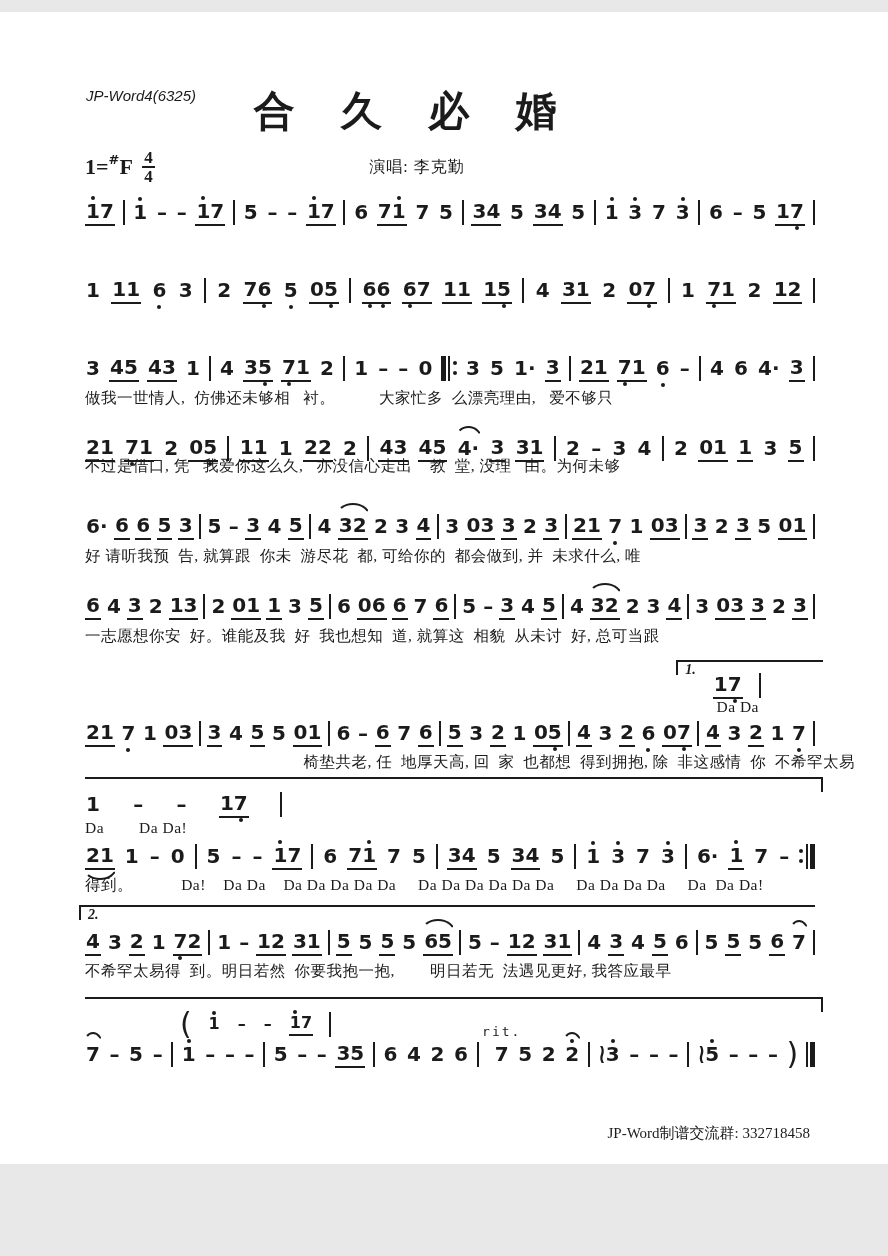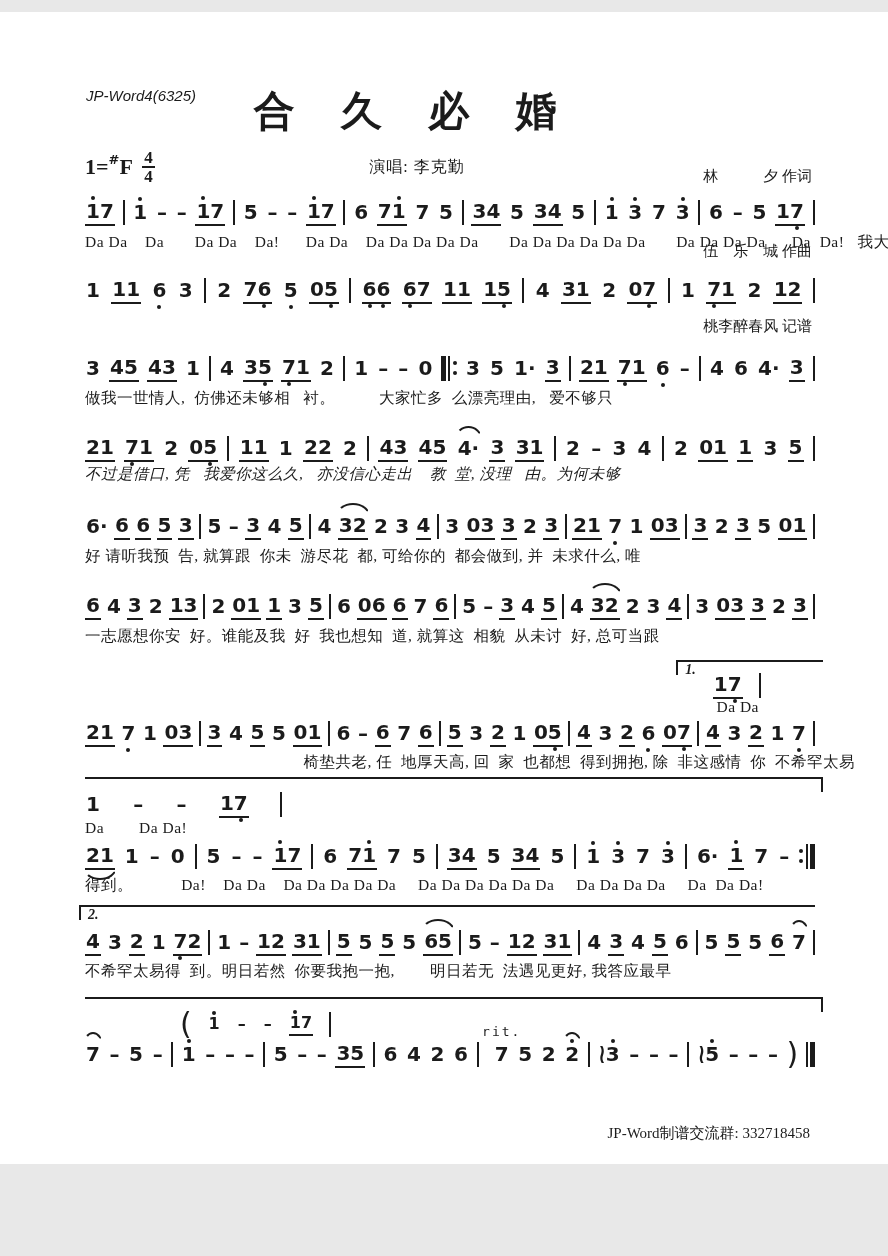--- a/index.html
+++ b/index.html
@@ -50,25 +50,20 @@
 </style>
 </head>
 <body>
 
 <div class="sheet">
 
   <div class="apptag">JP-Word4(6325)</div>
   <div class="title">合 久 必 婚</div>
   <div class="singer">演唱: 李克勤</div>
 
-  <div class="credits">
-    <div>林　　　夕 作词</div>
-    <div>伍　乐　城 作曲</div>
-    <div>桃李醉春风 记谱</div>
-  </div>
 
   <div class="keysig">
     <span class="pfx">1=</span>
       <span class="sharp">#</span>
       <span class="note">F</span>
     <span class="tsig">
       <b>4</b>
         <i></i>
         <b>4</b>
     </span>
@@ -160,21 +155,20 @@
           </span>
           <span class="grp">
             <span class="ch">5</span>
           </span>
           <span class="grp u">
             <span class="ch">1</span>
             <span class="ch">7<i class="ob"></i></span>
           </span>
           <span class="bl"></span>
         </div>
-        <div class="lyr" style="top: 40px;">Da Da    Da       Da Da    Da!      Da Da    Da Da Da Da Da       Da Da Da Da Da Da       Da Da Da Da      Da  Da!   我大</div>
       </div>
       <div class="system" style="top: 258px; height: 130px;">
         <div class="notes" style="top: 5px;">
           <span class="grp">
             <span class="ch">1</span>
           </span>
           <span class="grp u">
             <span class="ch">1</span>
             <span class="ch">1</span>
           </span>
@@ -425,21 +419,21 @@
             <span class="ch">1</span>
           </span>
           <span class="grp">
             <span class="ch">3</span>
           </span>
           <span class="grp u">
             <span class="ch">5</span>
           </span>
           <span class="bl"></span>
         </div>
-        <div class="lyr" style="top: 36px; font-style: italic;">不过是借口, 凭   我爱你这么久,   亦没信心走出    教  堂, 没理   由。为何未够</div>
+        <div class="lyr" style="top: 28px;">不过是借口, 凭   我爱你这么久,   亦没信心走出    教  堂, 没理   由。为何未够</div>
       </div>
       <div class="system" style="top: 494px; height: 130px;">
         <div class="notes" style="top: 5px;">
           <span class="grp">
             <span class="ch">6</span>
             <span class="ch">·</span>
           </span>
           <span class="grp u">
             <span class="ch">6</span>
           </span>

